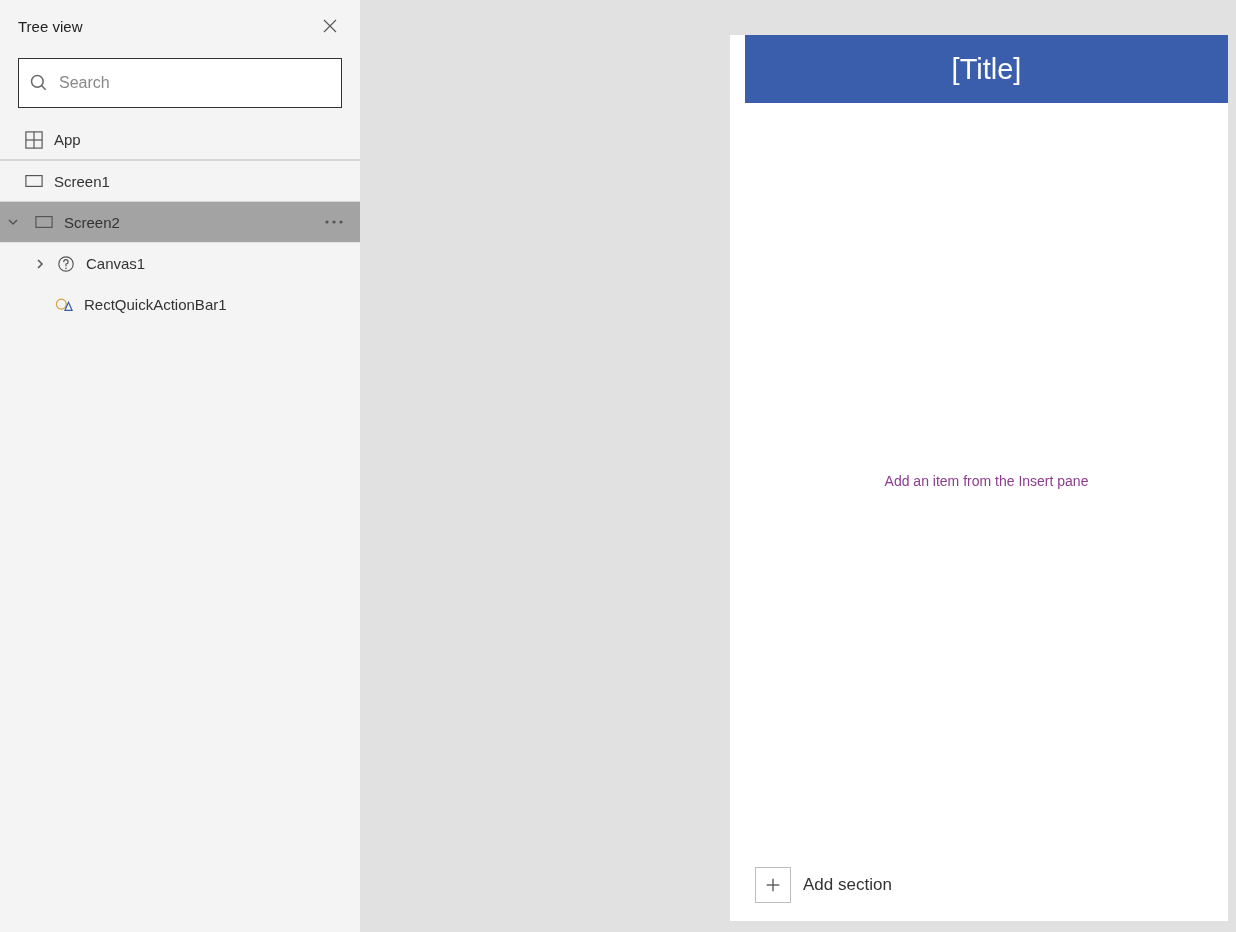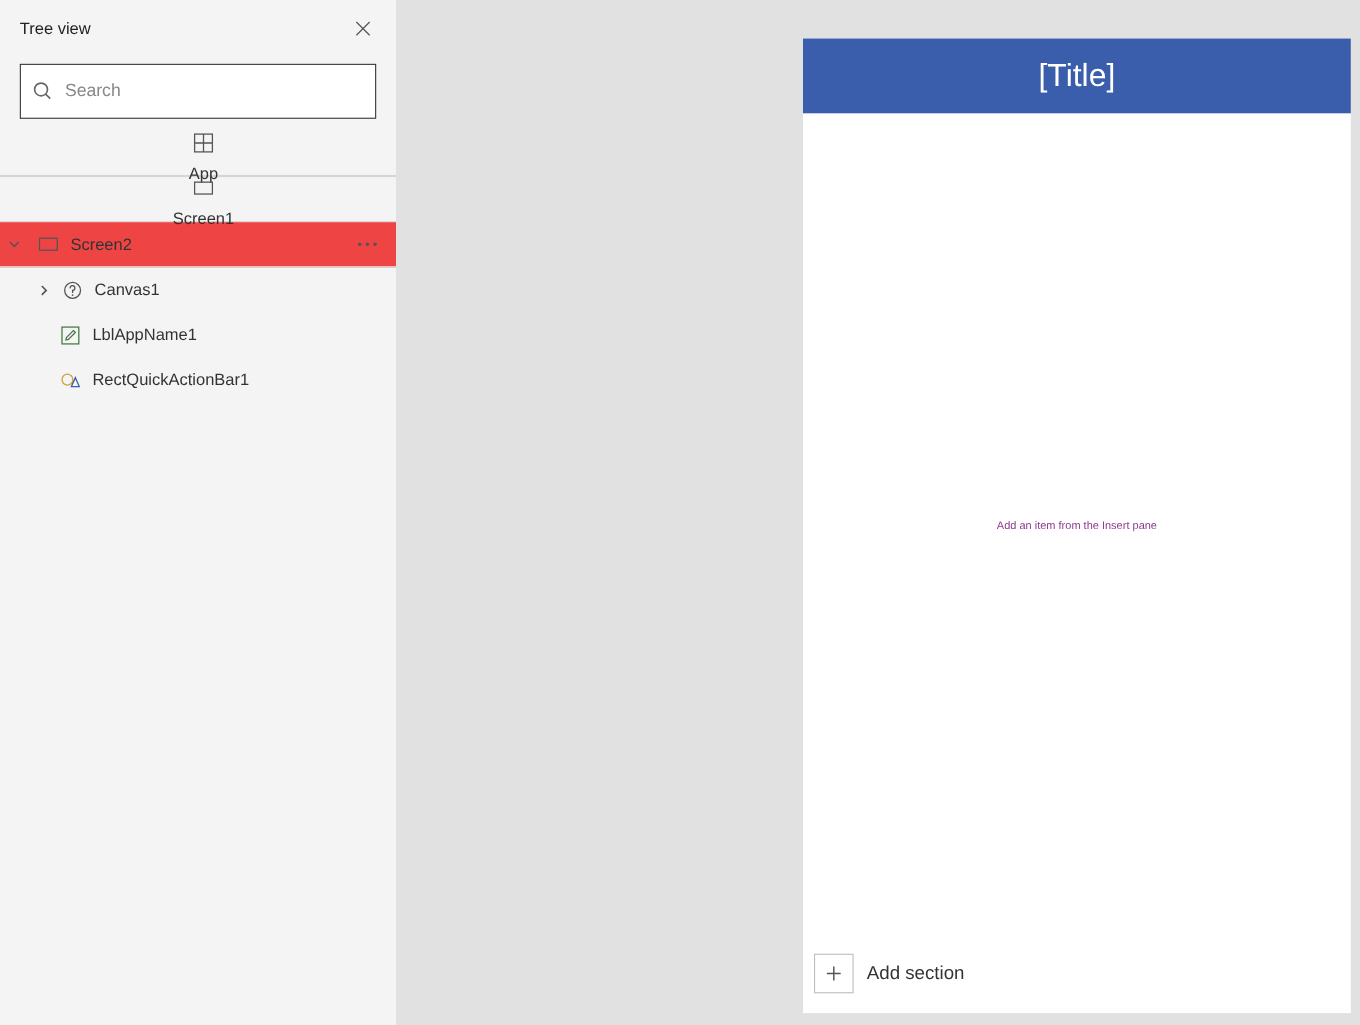--- a/index.html
+++ b/index.html
@@ -85,69 +85,70 @@
       align-items: center;
       height: 41px;
       padding: 0 14px 0 0;
       gap: 10px;
       cursor: pointer;
       font-size: 15px;
       color: #333;
       border-bottom: 1px solid #e2e2e2;
     }
     .tree-item:last-child { border-bottom: none; }
-    .tree-item.selected { background: #ef4444; }
+    .tree-item.selected { background: #a3a3a3; }
     .chevron { width: 22px; display: flex; align-items: center; justify-content: center; color: #555; }
     .chevron svg { width: 12px; height: 12px; }
     .chevron.right svg { transform: rotate(-90deg); }
     .icon-slot { width: 20px; height: 20px; display: flex; align-items: center; justify-content: center; flex-shrink: 0; }
     .icon-slot svg { width: 18px; height: 18px; }
     .more-btn { margin-left: auto; color: #555; display: flex; align-items: center; justify-content: center; width: 24px; height: 24px; }
     .more-btn svg { width: 18px; height: 4px; }
     .flex-spacer { flex: 1; }
     
     
-    .lvl0 { padding-left: 24px; border-bottom: 1px solid #d6d6d6; flex-direction: column; }
+    .lvl0 { padding-left: 24px; border-bottom: 1px solid #d6d6d6; }
     .lvl0-app { border-bottom: 2px solid #d6d6d6; }
     .lvl0-chev { padding-left: 2px; }
     .lvl1 { padding-left: 2px; border-bottom: none; }
     .lvl1-nochev { padding-left: 54px; border-bottom: none; }
     .lvl1 .chevron { width: 44px; justify-content: flex-end; }
     
     
     .canvas-frame {
       position: absolute;
       left: 730px;
       top: 35px;
       width: 498px;
       height: 886px;
       background: #fff;
       display: flex;
       flex-direction: column;
+      padding-left: 15px;
     }
     .title-bar {
       background: #3a5eab;
       height: 68px;
       display: flex;
       align-items: center;
       justify-content: center;
       color: #fff;
       font-size: 29px;
       font-weight: 400;
     }
     .canvas-body {
       flex: 1;
       display: flex;
       align-items: center;
       justify-content: center;
       position: relative;
     }
     .placeholder-text {
       color: #8c3c8c;
-      font-size: 10px;
+      font-size: 14px;
       position: absolute;
       top: 370px;
     }
     .add-section {
       display: flex;
       align-items: center;
       gap: 12px;
       padding: 12px 10px 18px 10px;
     }
     .plus-box {
@@ -241,29 +242,20 @@
       <span class="icon-slot">
         <svg viewBox="0 0 20 20" fill="none" stroke="#555" stroke-width="1.3">
             <circle cx="10" cy="10" r="8"></circle>
             <path d="M7.5 7.5 A2.4 2.4 0 1 1 10 10 L10 12" stroke-linecap="round"></path>
             <circle cx="10" cy="14.7" r="0.9" fill="#555" stroke="none"></circle>
           </svg>
       </span>
       <span>Canvas1</span>
     </div>
 
-    <div class="tree-item lvl1-nochev">
-      <span class="icon-slot">
-        <svg viewBox="0 0 20 20" fill="none" stroke="#4a7a4a" stroke-width="1.3">
-            <rect x="1.5" y="1.5" width="17" height="17"></rect>
-            <path d="M13 5 L15 7 L8 14 L5.5 14.5 L6 12 Z"></path>
-          </svg>
-      </span>
-      <span>LblAppName1</span>
-    </div>
 
     <div class="tree-item lvl1-nochev">
       <span class="icon-slot">
         <svg viewBox="0 0 20 20" fill="none" stroke-width="1.3">
           <circle cx="7" cy="9" r="5.5" stroke="#d4a03a"></circle>
           <polygon points="11,16 15,7 19,16" stroke="#3a5eab"></polygon>
         </svg>
       </span>
       <span>RectQuickActionBar1</span>
     </div>

